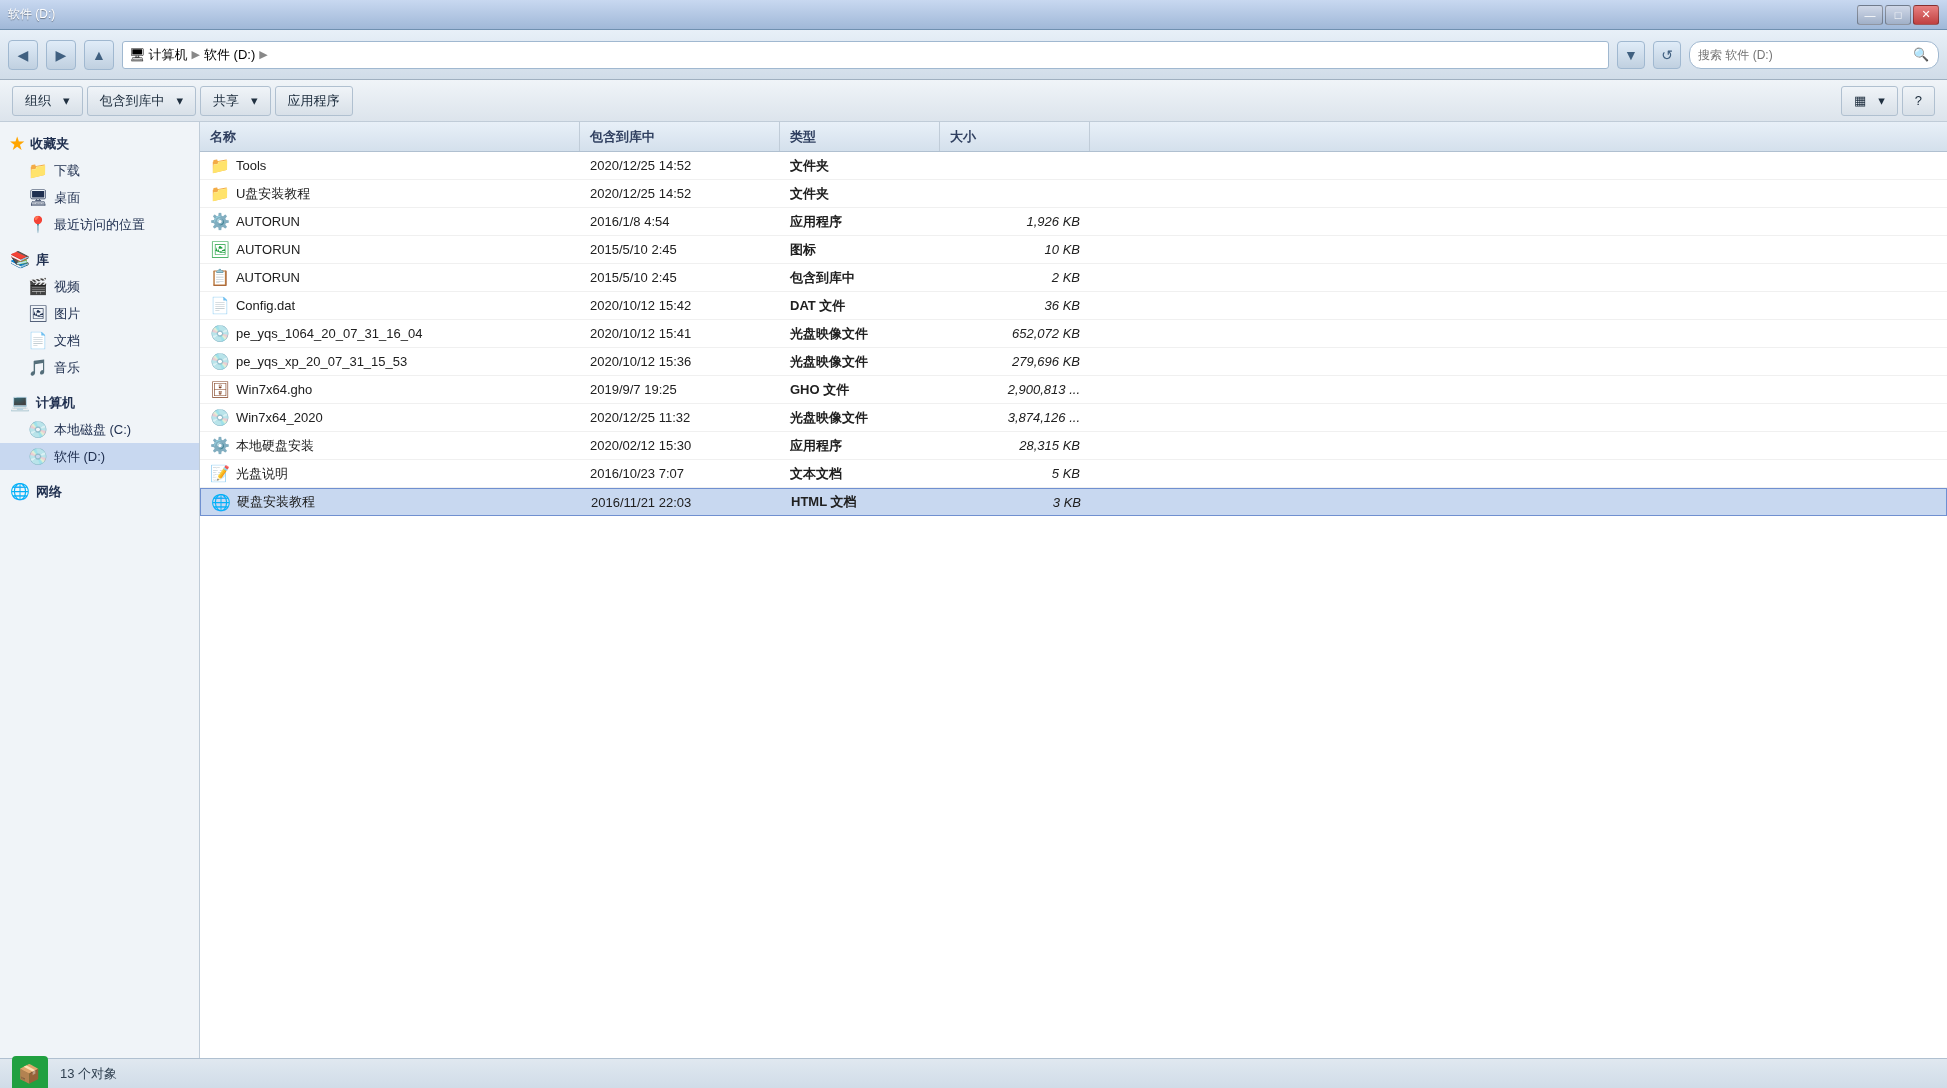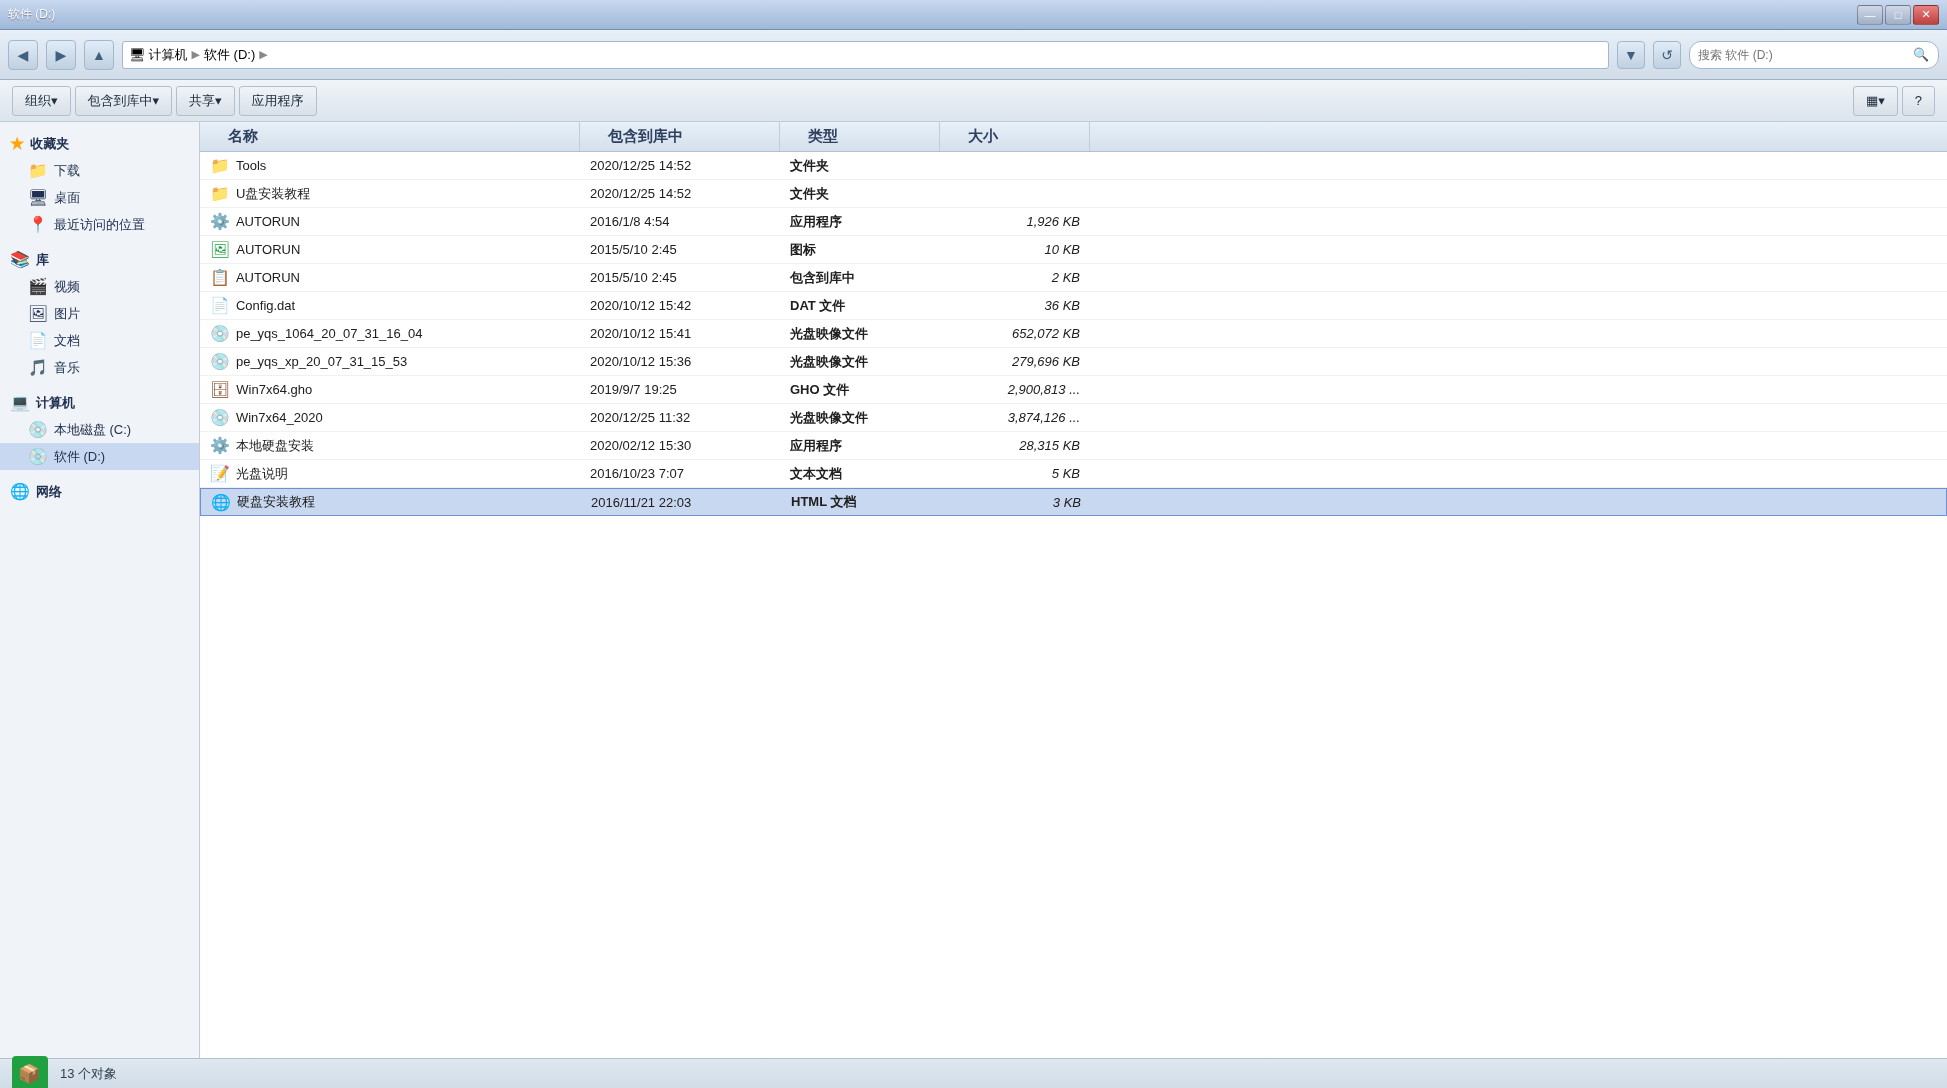--- a/index.html
+++ b/index.html
@@ -136,21 +136,21 @@
       height: 30px;
       padding: 0 12px;
       border: 1px solid #b0c0d0;
       border-radius: 3px;
       background: linear-gradient(to bottom, #f0f4f8, #d8e0e8);
       cursor: pointer;
       font-size: 13px;
       color: #203040;
       display: flex;
       align-items: center;
-      gap: 0;
+      gap: 12px;
     }
 
     
     .main-layout {
       display: flex;
       height: calc(1088px - 30px - 50px - 42px - 30px);
       background: #fff;
     }
 
     
@@ -197,22 +197,22 @@
       overflow: hidden;
     }
     .filelist-header {
       display: flex;
       background: linear-gradient(to bottom, #e8f0f8, #d4e0ec);
       border-bottom: 1px solid #b0c0d0;
       height: 30px;
       align-items: center;
     }
     .col-header {
-      padding: 0 28px;
-      font-size: 15px;
+      padding: 0 10px;
+      font-size: 13px;
       color: #304060;
       font-weight: bold;
       cursor: pointer;
       display: flex;
       align-items: center;
       height: 100%;
       border-right: 1px solid #c0ccd8;
       user-select: none;
     }
     .col-name { width: 380px; }

